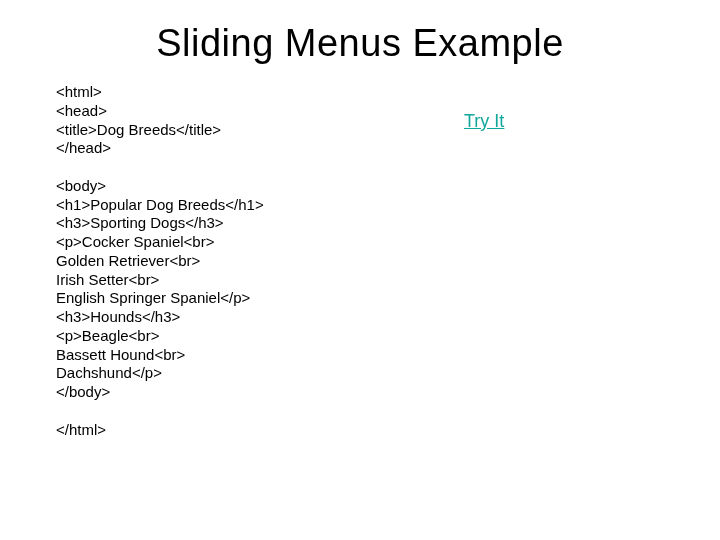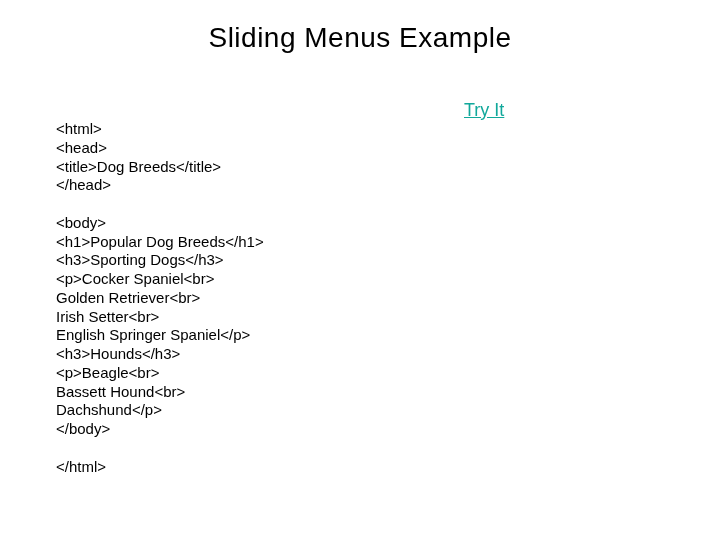--- a/index.html
+++ b/index.html
@@ -7,40 +7,39 @@
     padding: 0;
     width: 720px;
     height: 540px;
     background: #ffffff;
     font-family: Arial, Helvetica, sans-serif;
     position: relative;
     overflow: hidden;
   }
   .title {
     text-align: center;
-    font-size: 28px;
+    font-size: 38px;
     font-weight: normal;
     color: #000;
     margin-top: 22px;
     margin-bottom: 18px;
     letter-spacing: 0.5px;
   }
   .content {
     display: flex;
     align-items: flex-start;
     padding: 0 56px;
   }
   .code-block {
     font-family: Arial, Helvetica, sans-serif;
     font-size: 15px;
     line-height: 1.25;
     color: #000;
     white-space: pre;
     flex: 1;
-    margin-top: 48px;
   }
   .link-area {
     padding-top: 28px;
     padding-right: 40px;
     width: 160px;
     text-align: left;
   }
   .try-link {
     color: #11a89b;
     text-decoration: underline;

